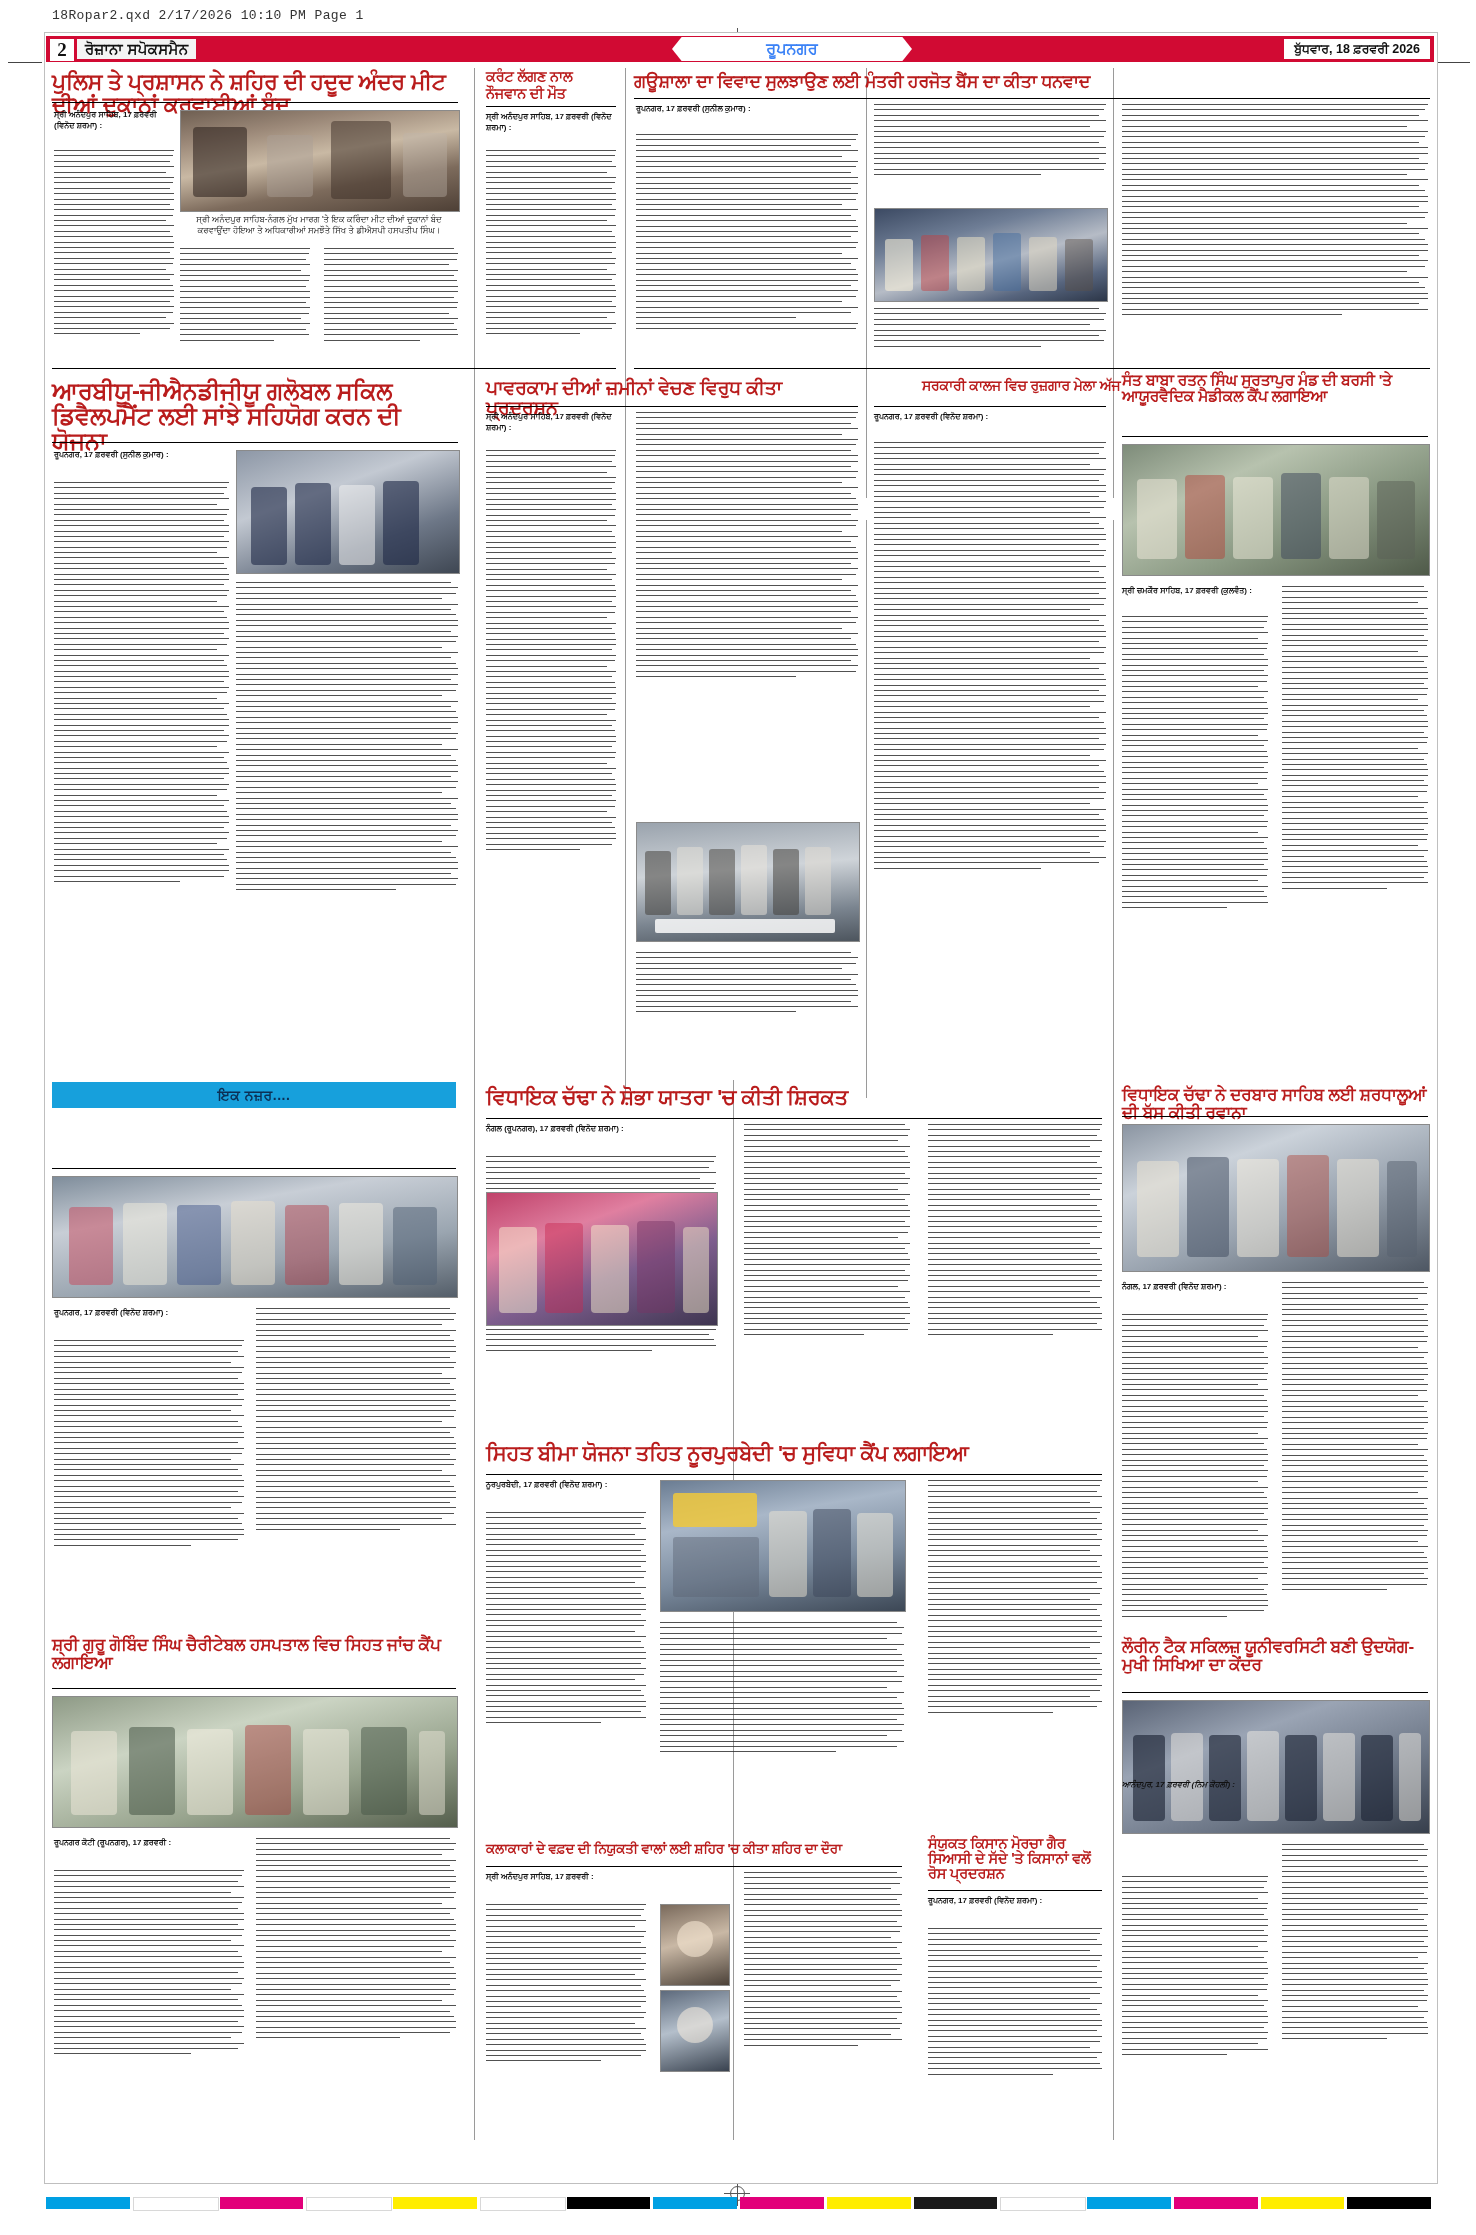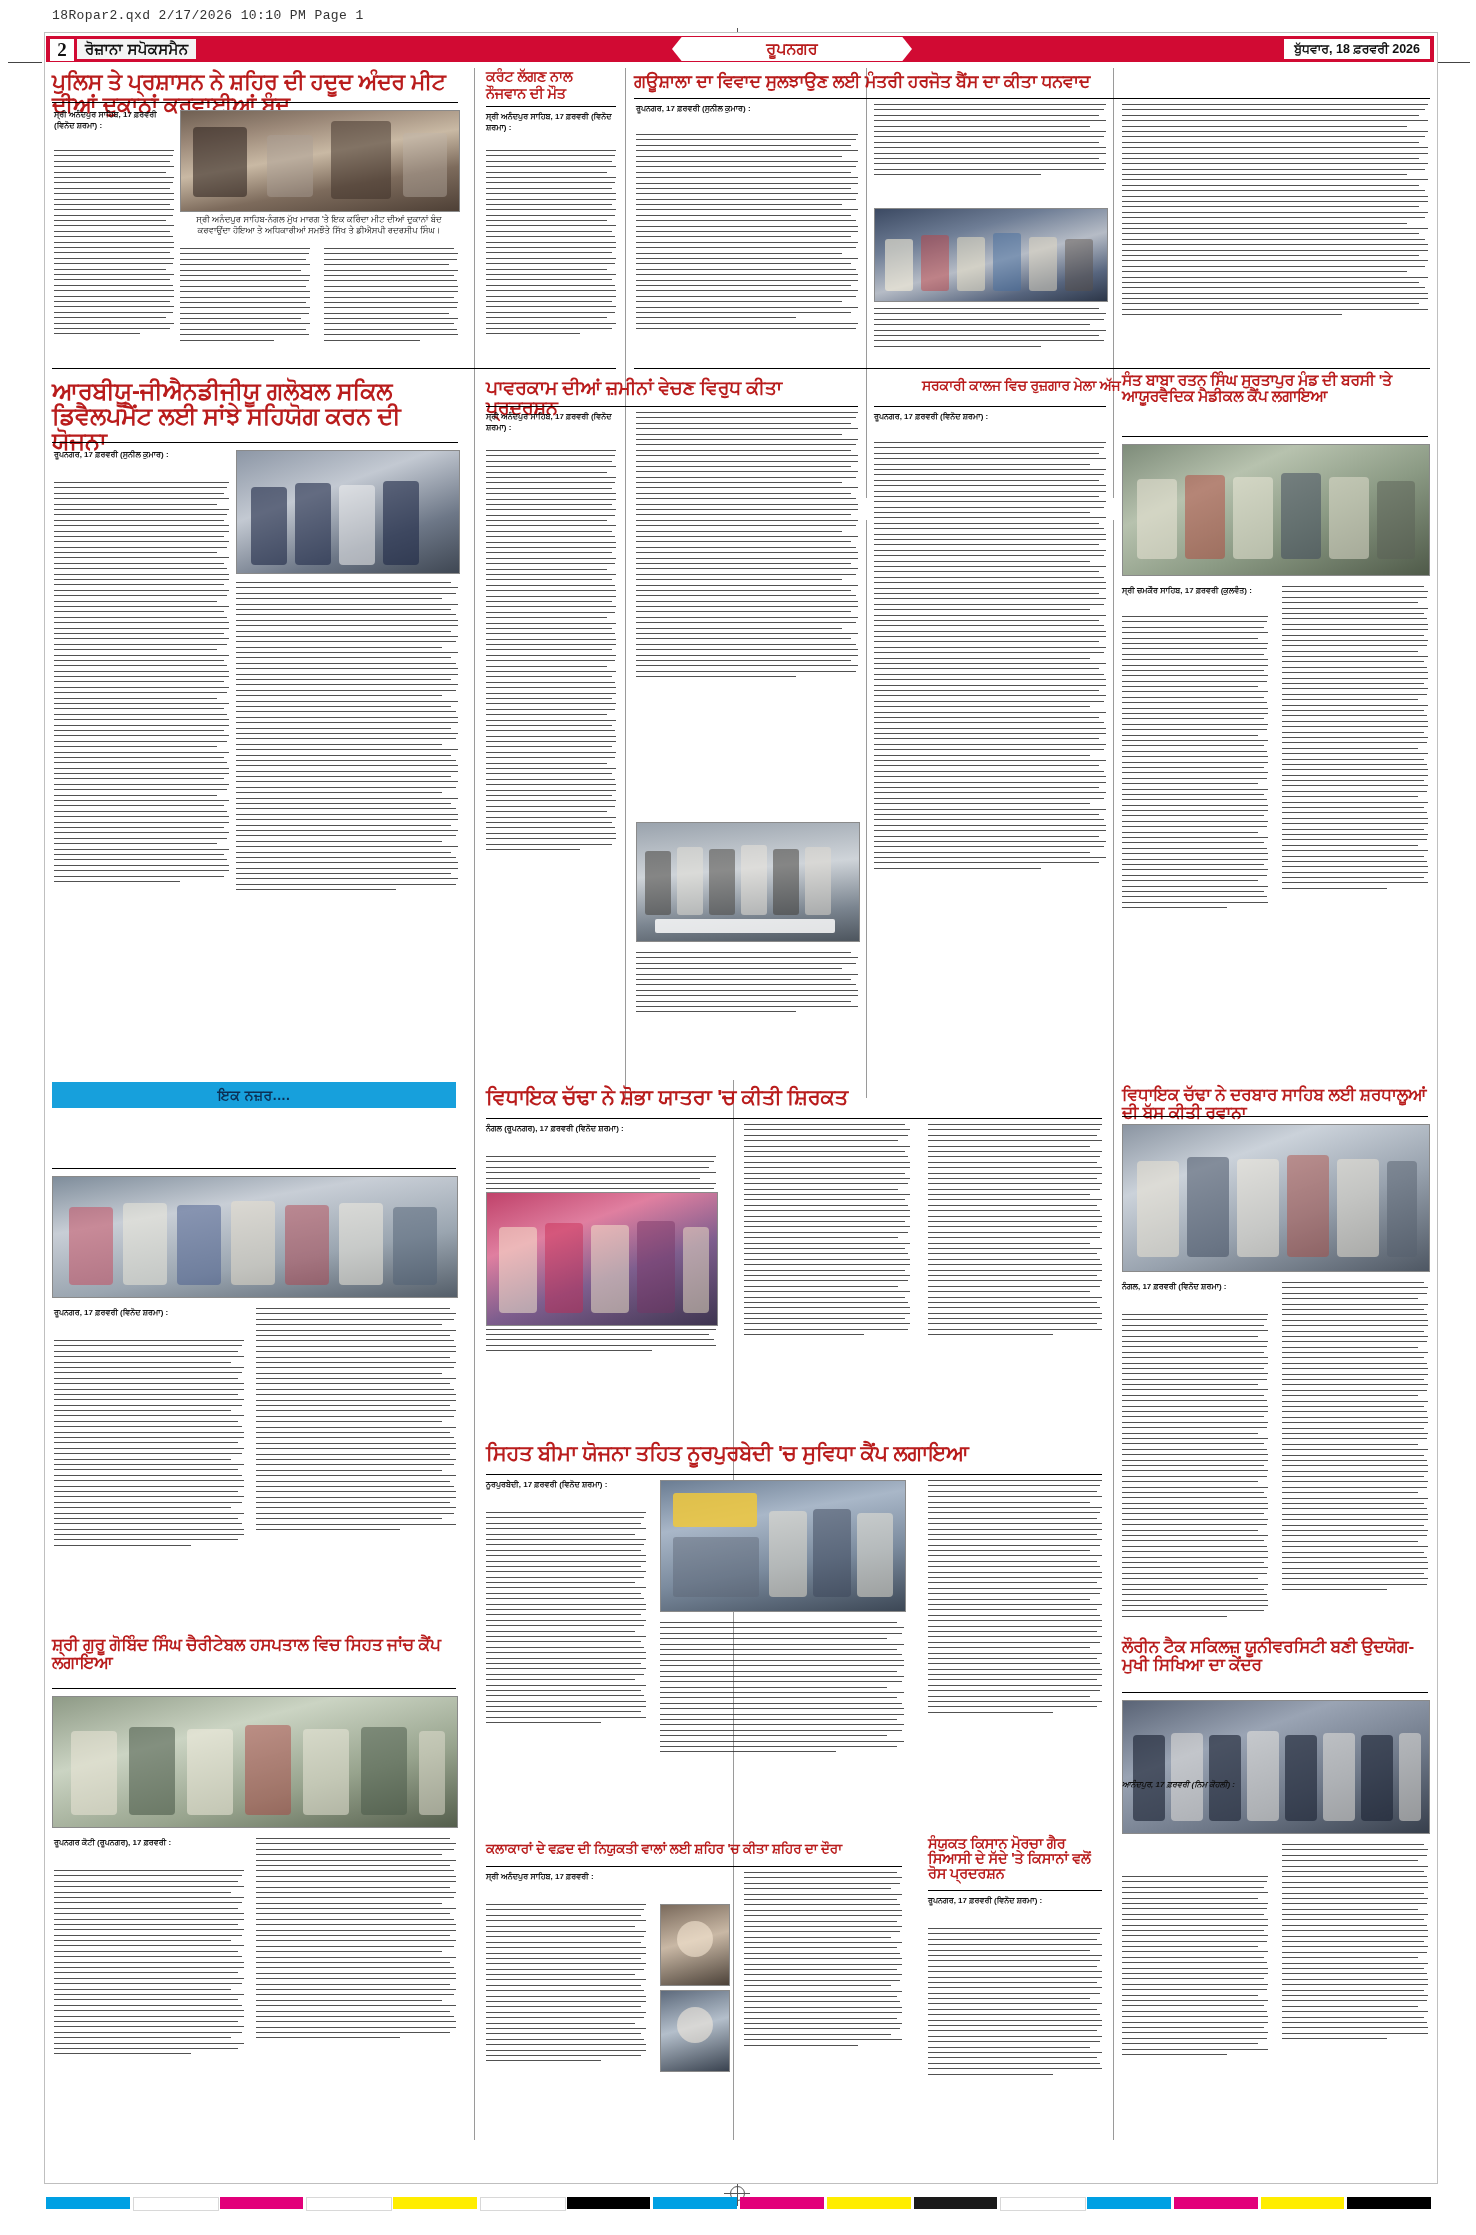--- a/index.html
+++ b/index.html
@@ -18,21 +18,21 @@
   .sheet{position:absolute;left:44px;top:32px;width:1392px;height:2150px;border:1px solid #bfbfbf;background:#fff;}
 
   
   .masthead{position:absolute;left:46px;top:36px;width:1388px;height:26px;background:#d10a33;}
   .mh-inner{position:relative;width:100%;height:100%;}
   .mh-pageno{position:absolute;left:3px;top:2px;width:24px;height:22px;background:#fff;border:1px solid #d10a33;
              color:#111;font-weight:bold;font-size:19px;line-height:22px;text-align:center;font-family:"Liberation Serif",serif;}
   .mh-paper{position:absolute;left:31px;top:3px;height:20px;background:#f4f4f4;padding:0 8px;
             color:#111;font-weight:bold;font-size:15px;line-height:20px;letter-spacing:.3px;white-space:nowrap;}
   .mh-city{position:absolute;left:626px;top:1px;width:240px;height:24px;background:#fff;
-           color:#b91c1c;font-weight:bold;font-size:16px;line-height:24px;text-align:center;white-space:nowrap;
+           color:#3b82f6;font-weight:bold;font-size:16px;line-height:24px;text-align:center;white-space:nowrap;
            clip-path:polygon(4% 0,96% 0,100% 50%,96% 100%,4% 100%,0% 50%);}
   .mh-date{position:absolute;right:4px;top:3px;height:20px;background:#fff;padding:0 10px;
            color:#111;font-weight:bold;font-size:12.5px;line-height:20px;white-space:nowrap;}
 
   
   .hl{font-weight:bold;color:#b91c1c;text-align:left;line-height:1.05;letter-spacing:-.2px;}
   .vrule{position:absolute;width:1px;background:#9a9a9a;}
   .hrule{position:absolute;height:1px;background:#000;}
 
   
@@ -140,21 +140,21 @@
       <div class="ln s6"></div>
   </div>
 
   <div class="photo" style="left:180px;top:110px;width:278px;height:100px;
        background:linear-gradient(170deg,#6f5f52 0%,#9b8878 22%,#c9b9a4 45%,#7d6b5c 70%,#4e4036 100%);">
     <div class="sq" style="left:12px;top:16px;width:54px;height:70px;background:rgba(40,30,25,.55);border-radius:4px;"></div>
     <div class="sq" style="left:86px;top:24px;width:46px;height:62px;background:rgba(170,160,150,.45);border-radius:4px;"></div>
     <div class="sq" style="left:150px;top:10px;width:60px;height:78px;background:rgba(60,45,38,.5);border-radius:4px;"></div>
     <div class="sq" style="left:222px;top:22px;width:44px;height:64px;background:rgba(190,180,170,.4);border-radius:4px;"></div>
   </div>
-  <div class="cap" style="left:180px;top:214px;width:278px;">ਸ੍ਰੀ ਅਨੰਦਪੁਰ ਸਾਹਿਬ-ਨੰਗਲ ਮੁੱਖ ਮਾਰਗ 'ਤੇ ਇਕ ਕਰਿੰਦਾ ਮੀਟ ਦੀਆਂ ਦੁਕਾਨਾਂ ਬੰਦ ਕਰਵਾਉਂਦਾ ਹੋਇਆ ਤੇ ਅਧਿਕਾਰੀਆਂ ਸਮਝੌਤੇ ਸਿੱਖ ਤੇ ਡੀਐਸਪੀ ਰਦਰਸੀਪ ਸਿੰਘ।</div>
+  <div class="cap" style="left:180px;top:214px;width:278px;">ਸ੍ਰੀ ਅਨੰਦਪੁਰ ਸਾਹਿਬ-ਨੰਗਲ ਮੁੱਖ ਮਾਰਗ 'ਤੇ ਇਕ ਕਰਿੰਦਾ ਮੀਟ ਦੀਆਂ ਦੁਕਾਨਾਂ ਬੰਦ ਕਰਵਾਉਂਦਾ ਹੋਇਆ ਤੇ ਅਧਿਕਾਰੀਆਂ ਸਮਝੌਤੇ ਸਿੱਖ ਤੇ ਡੀਐਸਪੀ ਹਸਪਤੀਪ ਸਿੰਘ।</div>
 
   <div class="body dense" style="left:180px;top:248px;width:130px;height:112px;">
     <div class="ln s1"></div>
       <div class="ln s3"></div>
       <div class="ln s2"></div>
       <div class="ln s1"></div>
       <div class="ln s4"></div>
     <div class="ln s1"></div>
       <div class="ln s3"></div>
       <div class="ln s2"></div>

